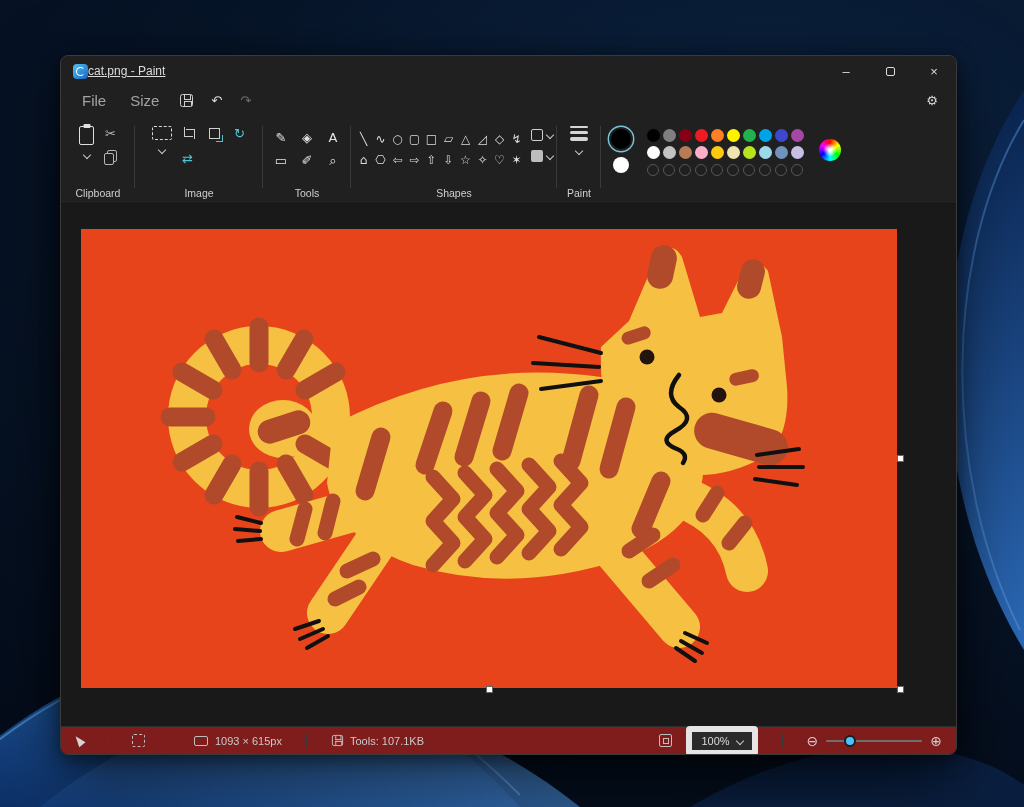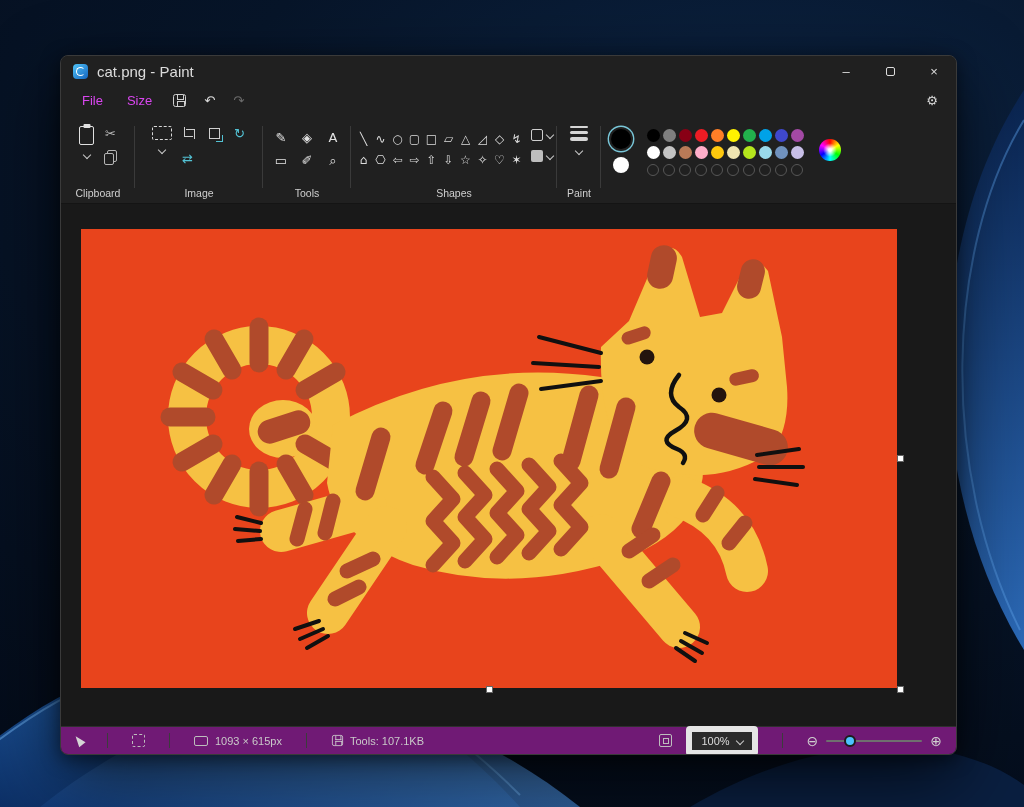--- a/index.html
+++ b/index.html
@@ -15,29 +15,29 @@
   .window { position:absolute; left:60px; top:55px; width:897px; height:700px;
     background:#1f1f1f; border:1px solid #3a3a3a; border-radius:8px; overflow:hidden;
     box-shadow:0 24px 70px rgba(0,0,0,.65), 0 4px 18px rgba(0,0,0,.5); }
 
   
   .titlebar { height:30px; display:flex; align-items:center; background:#202020; padding-left:12px; }
   .app-icon { width:15px; height:15px; border-radius:4px; flex:0 0 auto;
     background:linear-gradient(135deg,#4fc3f7,#1565c0); position:relative; }
   .app-icon::after { content:""; position:absolute; left:3px; top:3px; width:7px; height:7px;
     border:1.5px solid #fff; border-right-color:transparent; border-radius:50%; }
-  .title { margin-left:9px; font-size:15px; color:#dcdcdc; }
+  .title { font-size:12px; color:#dcdcdc;text-decoration:underline; }
   .win-controls { margin-left:auto; display:flex; height:30px; }
   .wc { width:44px; height:30px; background:none; border:none; color:#dcdcdc; font-size:13px;
     display:flex; align-items:center; justify-content:center; cursor:default; }
   .max-box { width:9px; height:9px; border:1.3px solid #dcdcdc; border-radius:2px; display:inline-block; }
 
   
   .menubar { height:28px; display:flex; align-items:center; background:#202020; padding:0 10px; gap:2px; }
-  .menu-item { background:none; border:none; color:#d946ef; font-size:13px; padding:4px 11px;
+  .menu-item { background:none; border:none; color:#a3a3a3; font-size:15px; padding:4px 11px;
     border-radius:5px; font-family:"Liberation Sans",sans-serif; }
   .icon-btn { background:none; border:none; color:#d8d8d8; font-size:13px; padding:3px 8px;
     display:flex; align-items:center; }
   .icon-btn.disabled { color:#6a6a6a; }
   .spacer { flex:1; }
 
   
   .ribbon { height:90px; background:#202020; display:flex; border-bottom:1px solid #141414; }
   .grp { position:relative; height:90px; flex:0 0 auto; }
   .grp::after { content:""; position:absolute; right:0; top:12px; bottom:16px; width:1px; background:#3a3a3a; }
@@ -105,21 +105,21 @@
     conic-gradient(#f00,#ff0,#0f0,#0ff,#00f,#f0f,#f00); }
 
   
   .workspace { position:absolute; top:148px; bottom:28px; left:0; right:0; background:#191919; }
   .canvas { position:absolute; left:20px; top:25px; width:816px; height:459px; background:#E8441C; }
   .canvas svg { display:block; width:816px; height:459px; }
   .handle { position:absolute; width:7px; height:7px; background:#fff; border:1px solid #666; }
   .h-right { left:836px; top:251px; } .h-bottom { left:425px; top:482px; } .h-corner { left:836px; top:482px; }
 
   
-  .statusbar { position:absolute; bottom:0; left:0; right:0; height:28px; background:#701a75;
+  .statusbar { position:absolute; bottom:0; left:0; right:0; height:28px; background:#7f1d1d;
     border-top:1px solid #2f2f2f; display:flex; align-items:center; padding:0 14px;
     color:#c9c9c9; font-size:11px; }
   .sb-div { width:1px; height:15px; background:#3c3c3c; margin:0 24px; }
   .pointer-icon { width:0; height:0; border-left:4.5px solid transparent; border-right:4.5px solid transparent;
     border-bottom:11px solid #d5d5d5; transform:rotate(-38deg); }
   .selection-status-icon { width:13px; height:13px; border:1.3px dashed #bdbdbd; border-radius:2px; }
   .canvas-size-icon { width:14px; height:10px; border:1.4px solid #bdbdbd; border-radius:2px; margin-right:7px; }
   .sb-item { display:flex; align-items:center; }
   .sb-item .save-ic { transform:scale(.85); margin-right:6px; }
   .fit-icon { width:13px; height:13px; border:1.4px solid #bdbdbd; border-radius:2px; position:relative; margin-left:auto; }

